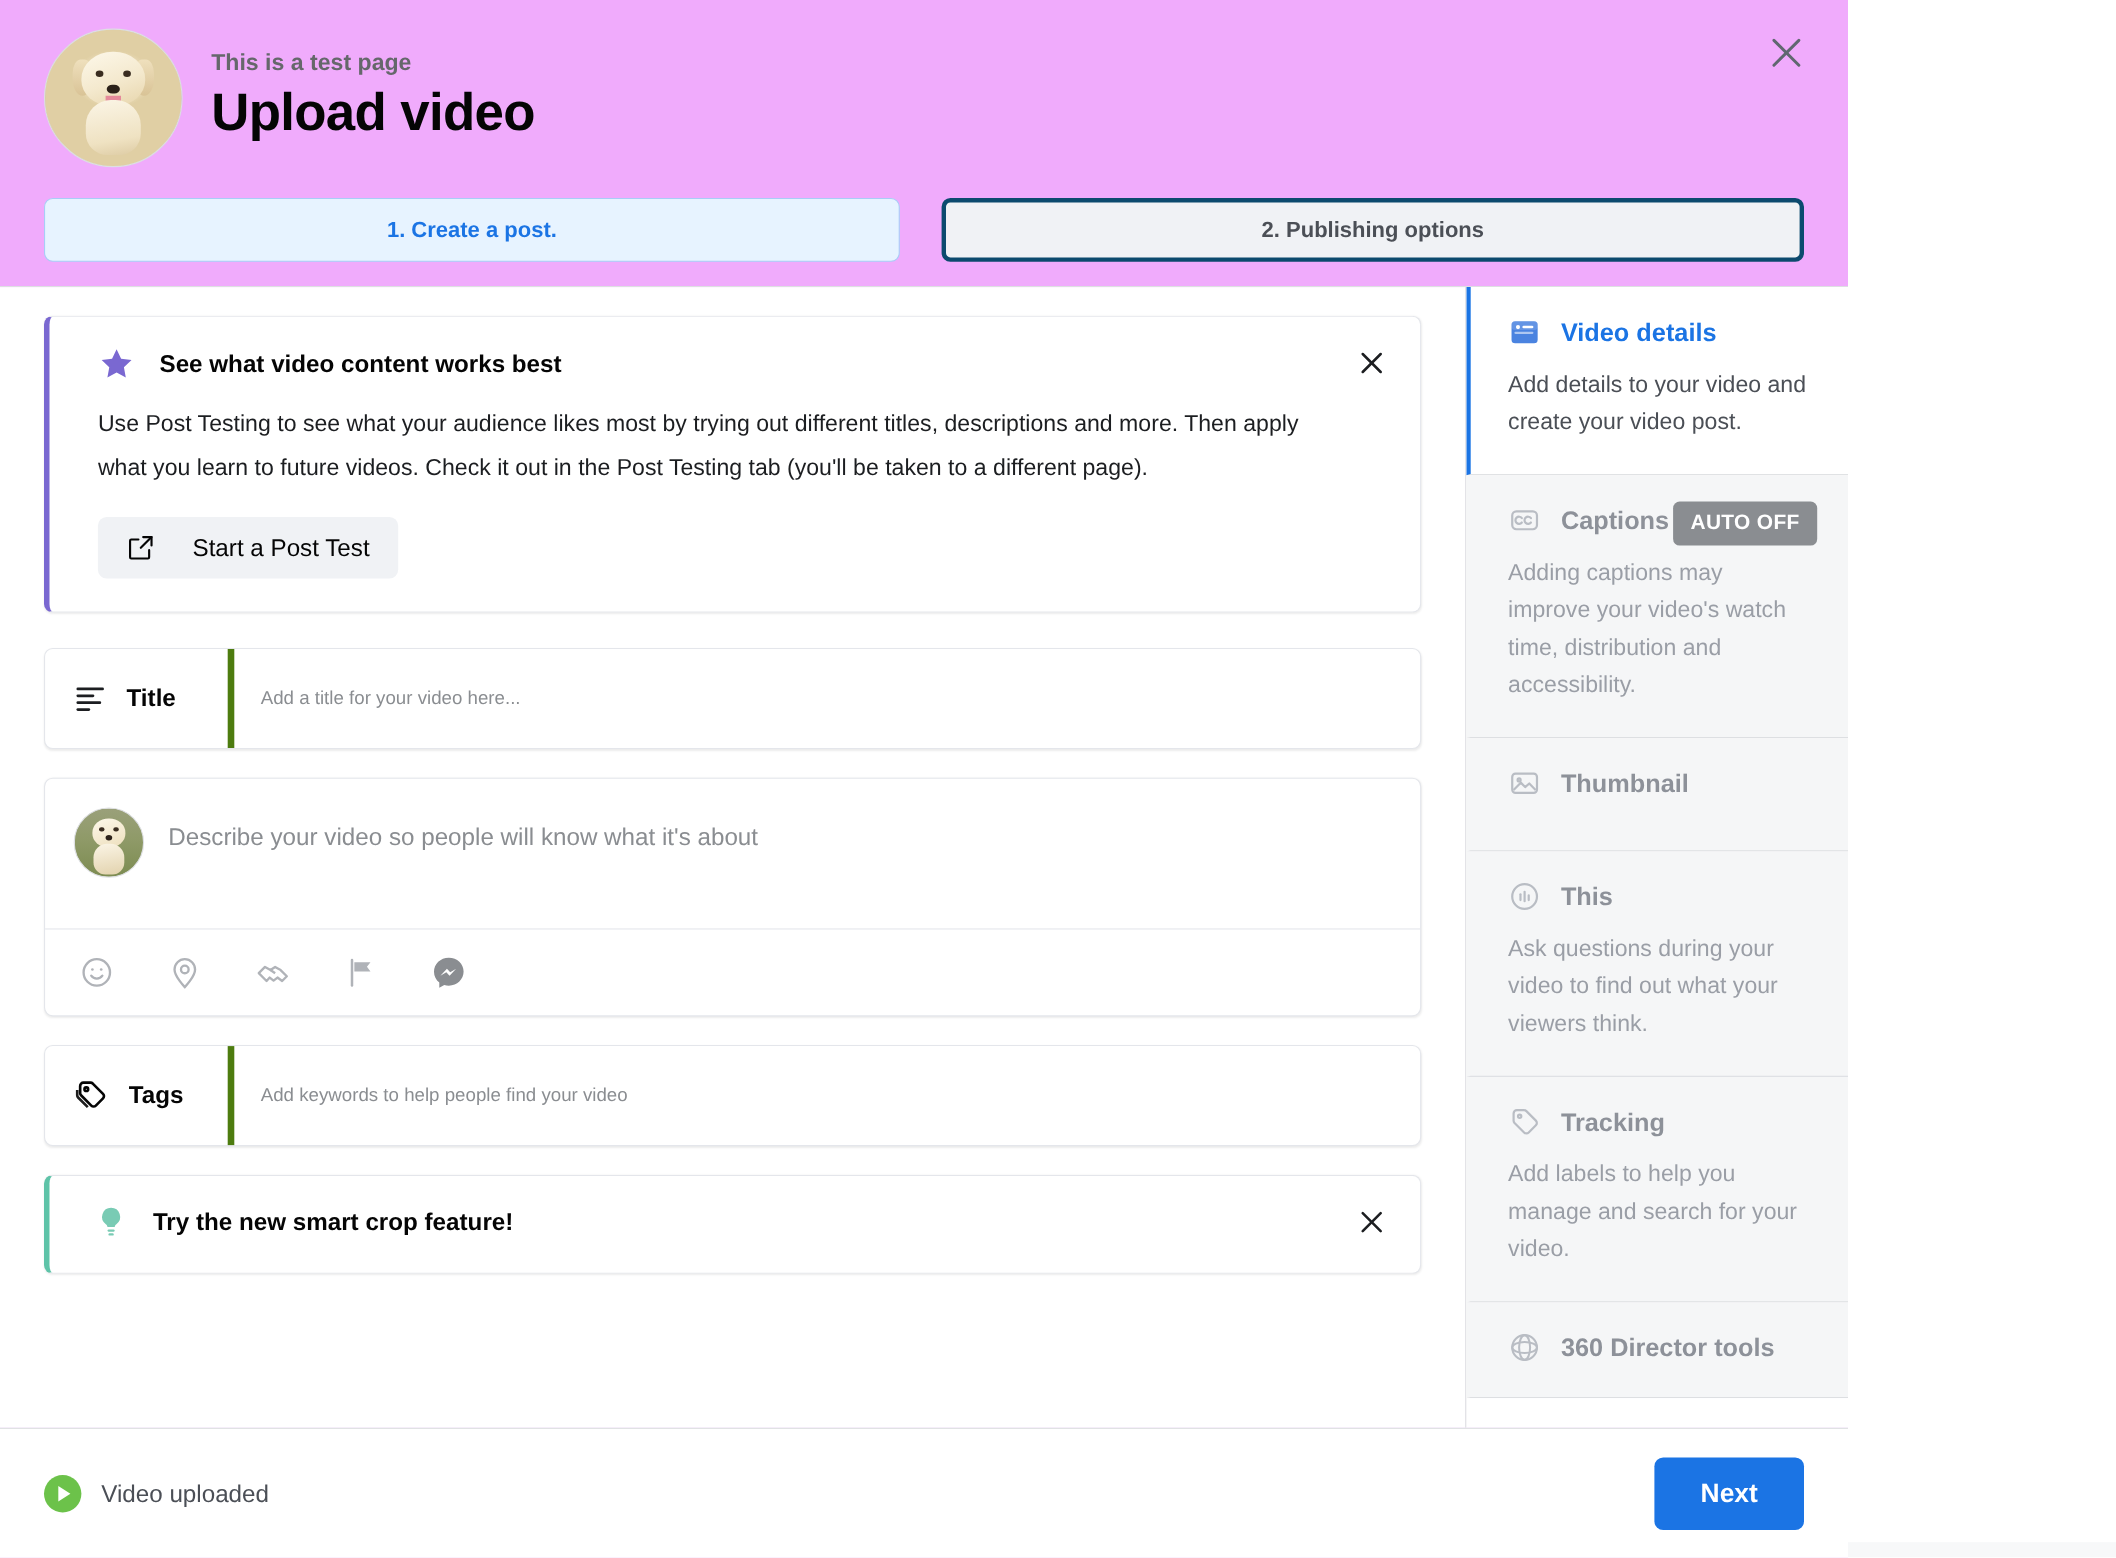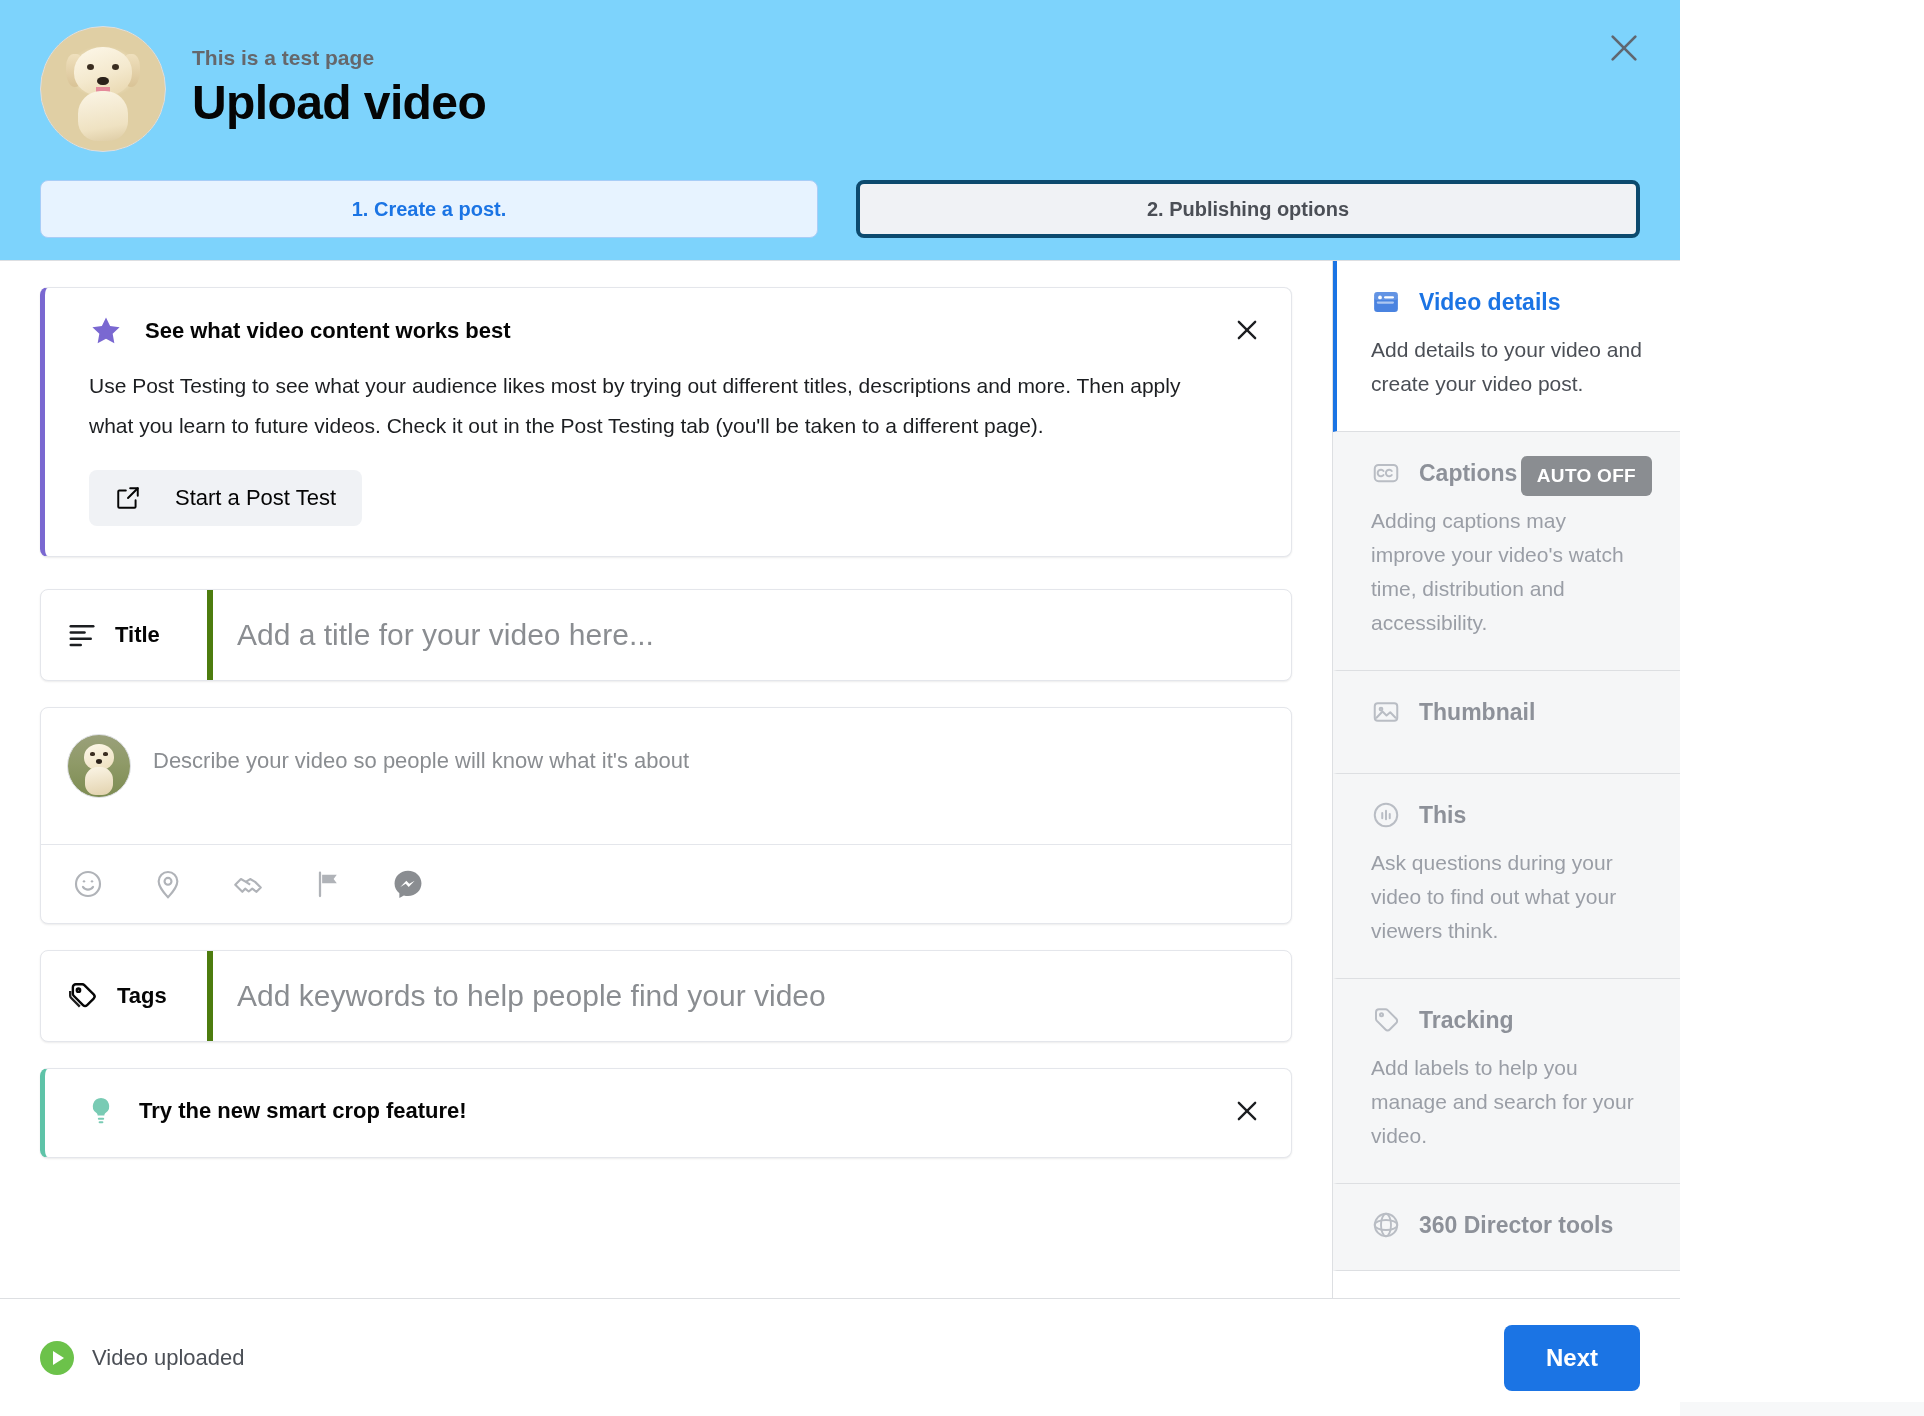--- a/index.html
+++ b/index.html
@@ -9,21 +9,21 @@
     overflow: hidden;
     background: #ffffff;
     font-family: "Liberation Sans", sans-serif;
     color: #1c1e21;
   }
 
   .dialog {
     width: 1680px;
     height: 1416px;
     position: relative;
-    background: #7dd3fc;
+    background: #f0abfc;
     display: flex;
     flex-direction: column;
   }
 
   
   .header {
     position: relative;
     padding: 26px 40px 0 40px;
     flex: 0 0 auto;
   }
@@ -232,21 +232,21 @@
     border-right: 6px solid #4d7c0f;
     font-size: 22px;
     font-weight: bold;
     color: #050505;
   }
   .field-input {
     flex: 1 1 auto;
     display: flex;
     align-items: center;
     padding: 0 24px;
-    font-size: 30px;
+    font-size: 17px;
     color: #8a8d91;
     cursor: text;
   }
 
   
   .composer {
     margin-bottom: 26px;
   }
   .composer-top {
     display: flex;

